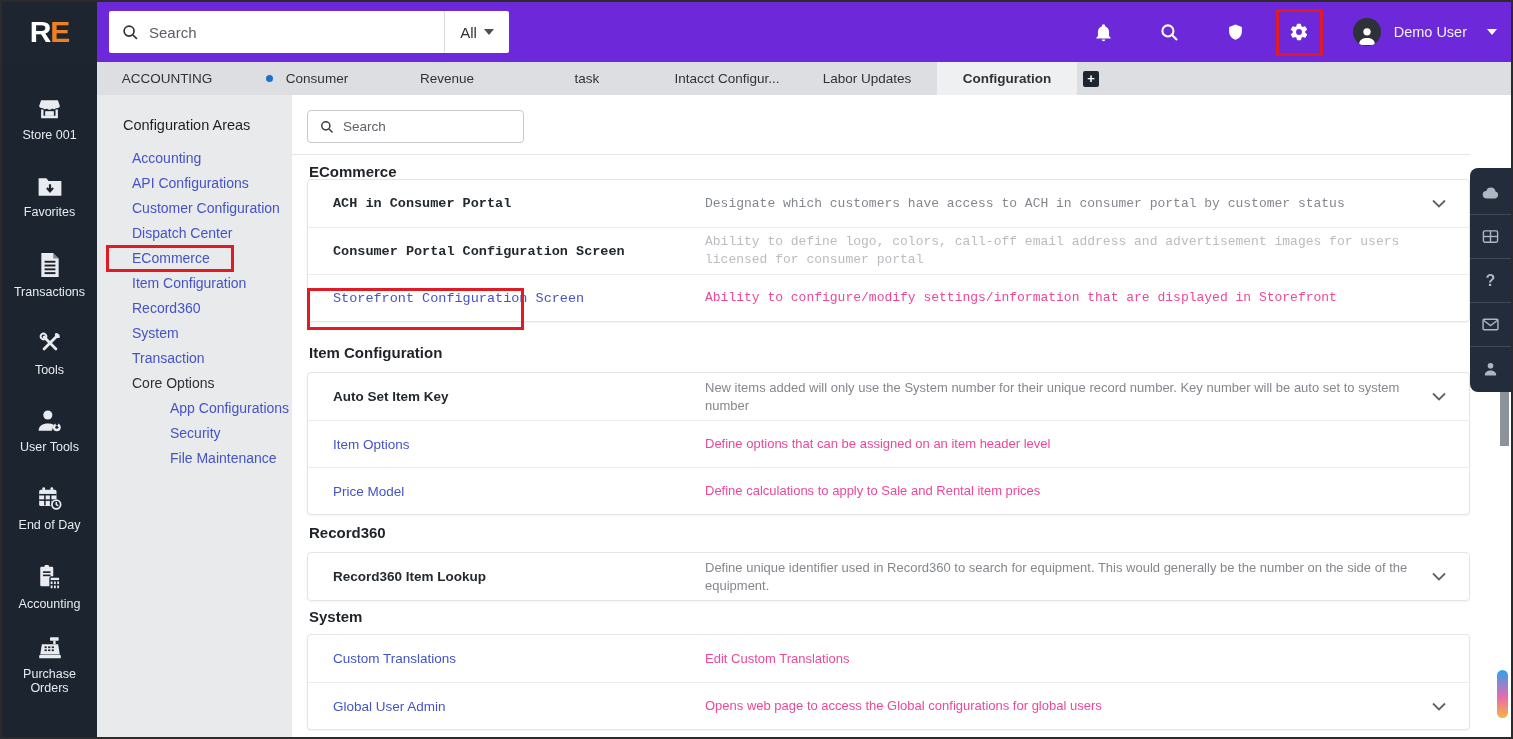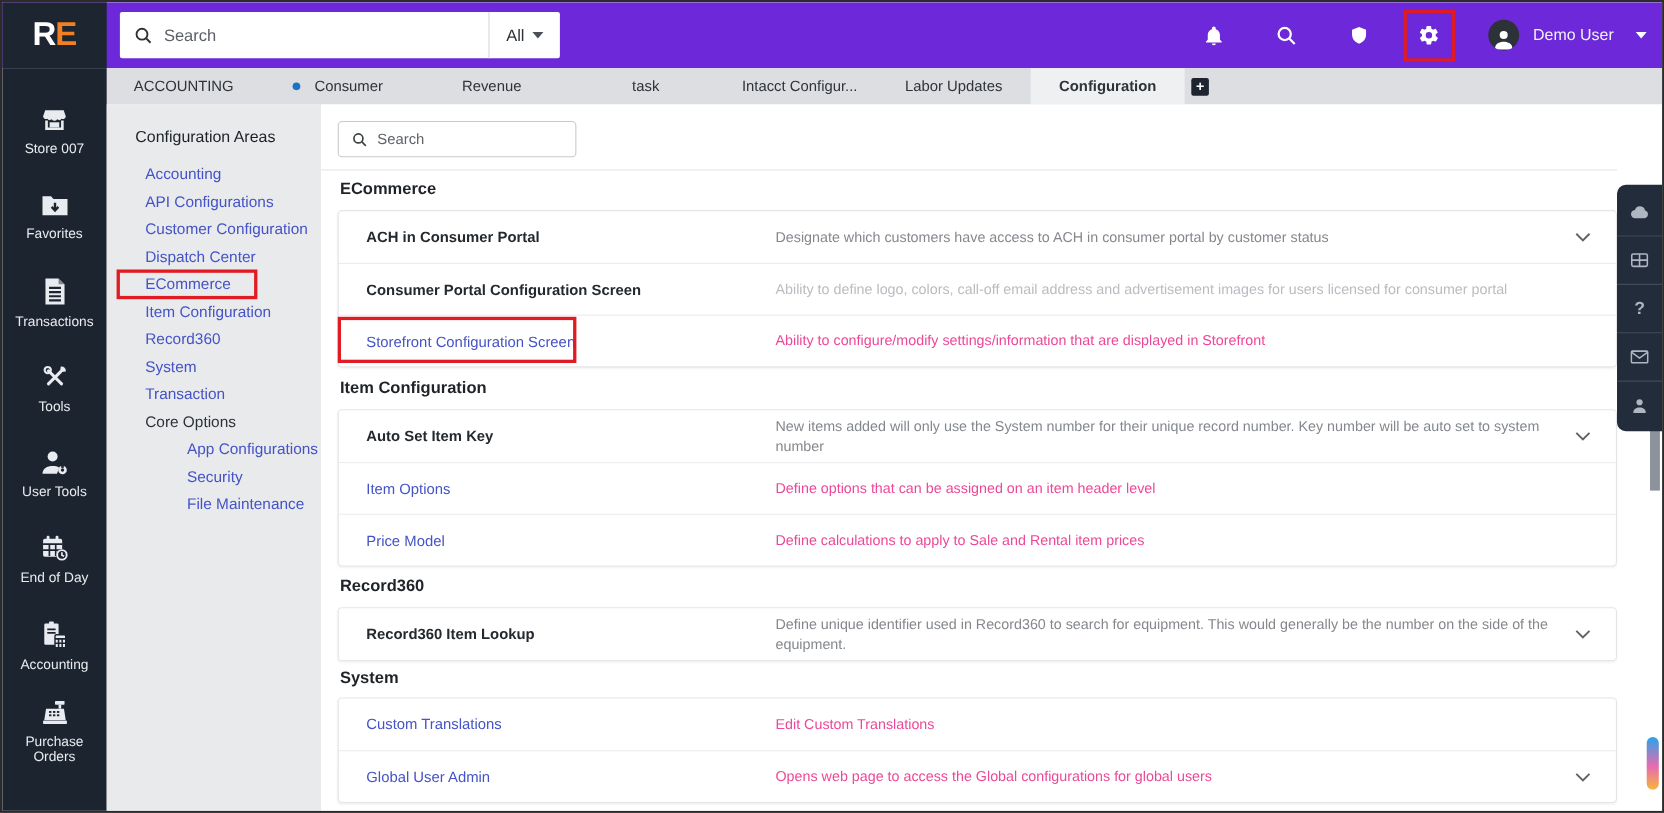--- a/index.html
+++ b/index.html
@@ -190,21 +190,21 @@
 
   <div class="sidebar">
     <div class="sb-item">
       <span>
         <svg width="27" height="24" viewBox="0 0 24 22" fill="currentColor">
             <path d="M2.5 8.2L4.3 3h15.4l1.8 5.2a2.6 2.6 0 0 1-3.5 1.9 2.7 2.7 0 0 1-3.7.4 2.7 2.7 0 0 1-4.6 0 2.7 2.7 0 0 1-3.7-.4 2.6 2.6 0 0 1-3.5-1.9z"></path>
             <path d="M4.3 11.5v8h15.4v-8h-2.2v5.8H6.5v-5.8z"></path>
             <rect x="8" y="13" width="8" height="4.3"></rect>
           </svg>
       </span>
-      <span class="sb-label">Store 007</span>
+      <span class="sb-label">Store 001</span>
     </div>
     <div class="sb-item">
       <span>
         <svg width="26" height="22" viewBox="0 0 24 20" fill="currentColor">
             <path d="M1.5 2h7.2l2 2.4h11.8V18H1.5z"></path>
             <g stroke="#1c2430" stroke-width="2" fill="none">
               <line x1="12" y1="7.5" x2="12" y2="13"></line>
               <path d="M9.2 11l2.8 3 2.8-3" fill="none"></path>
             </g>
           </svg>
@@ -340,21 +340,21 @@
             <line x1="15.5" y1="15.5" x2="21.5" y2="21.5"></line>
           </svg>
       </span>
       <input type="text" placeholder="Search" style="">
     </div>
     <div class="main-divider"></div>
 
     <div class="storefront-red-box"></div>
 
     <div class="section-header" style="top:68px;">ECommerce</div>
-    <div class="card" style="top:96px;">
+    <div class="card" style="top:84px;font-family:Liberation Mono, monospace;">
       <div class="row">
         <span class="row-title">ACH in Consumer Portal</span>
         <span class="row-desc">Designate which customers have access to ACH in consumer portal by customer status</span>
         <span class="row-chevron">
             <svg width="14" height="9" viewBox="0 0 14 9" fill="none" stroke="#5f6368" stroke-width="1.8">
               <path d="M1 1.5l6 6 6-6"></path>
             </svg>
           </span>
       </div>
       <div class="row">

